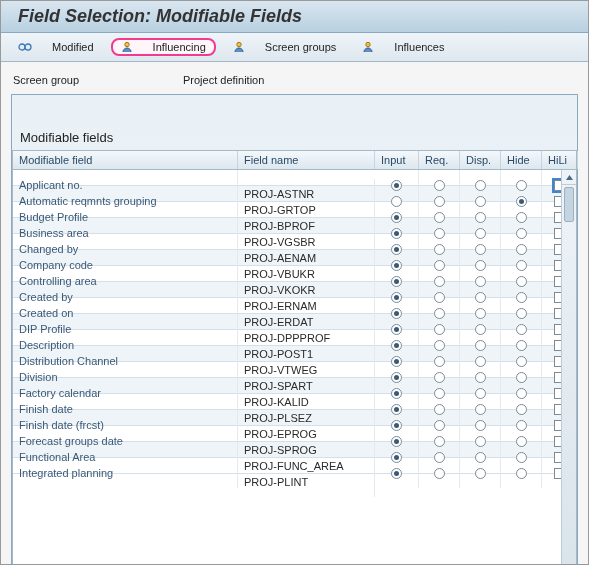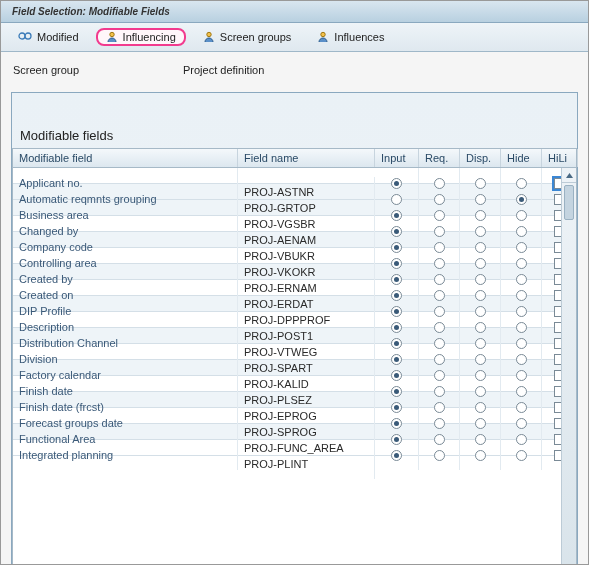--- a/index.html
+++ b/index.html
@@ -1,40 +1,40 @@
 <!DOCTYPE html>
 <html><head>
 <meta charset="utf-8">
 <style>
   * { box-sizing: border-box; }
   html, body { margin: 0; padding: 0; font-family: Arial, sans-serif; font-size: 11px; color: #222; }
   body { width: 589px; height: 565px; background: #f5f5f5; border: 1px solid #999; overflow: hidden; }
   .titlebar {
     background: linear-gradient(#d9e6f0, #b8d0e0);
     border-bottom: 1px solid #8aa8bf;
-    padding: 5px 11px;
-    font-weight: bold; font-style: italic; font-size: 10px; color: #333;
+    padding: 5px 17px;
+    font-weight: bold; font-style: italic; font-size: 18px; color: #333;
   }
   .toolbar {
     background: linear-gradient(#eef4f8,#dfe8ef);
     border-bottom: 1px solid #9fb7c8;
     padding: 5px 8px;
     display: flex; gap: 8px; align-items: center;
   }
   .tbtn {
-    display: inline-flex; align-items: flex-start; gap: 5px;
+    display: inline-flex; align-items: center; gap: 20px;
     padding: 2px 8px; border-radius: 10px; cursor: pointer;
     background: transparent; border: 1px solid transparent;
   }
   .tbtn.selected {
     border: 2px solid #f23a8e; border-radius: 8px; padding: 1px 8px;
     background: #fff6fa;
   }
   .content { padding: 12px 10px 6px 10px; }
-  .kv { display: flex; gap: 60px; margin-bottom: 16px; padding-left: 2px; align-items: center; }
+  .kv { display: flex; gap: 60px; margin-bottom: 8px; padding-left: 2px; align-items: center; }
   .kv .lab { width: 110px; }
   .panel {
     border: 1px solid #8aa8bf; background: linear-gradient(#eaf1f6,#eef4f8);
   }
   .panel-title { padding: 3px 8px 5px 8px; font-size: 13px; margin-top: 32px; }
   .grid {
     border: 1px solid #a6b9c7; background: #fff;
     display: flex; flex-direction: column;
     height: 442px;
   }
@@ -169,20 +169,39 @@
               <div class="cell center">
                 <div class="radio"></div>
               </div>
               <div class="cell center">
                 <div class="radio on"></div>
               </div>
               <div class="cell center">
                 <div class="chk"></div>
               </div>
             </div>
+            <div class="row">
+              <div class="cell txt">Budget Profile</div>
+              <div class="cell val">PROJ-BPROF</div>
+              <div class="cell center">
+                <div class="radio on"></div>
+              </div>
+              <div class="cell center">
+                <div class="radio"></div>
+              </div>
+              <div class="cell center">
+                <div class="radio"></div>
+              </div>
+              <div class="cell center">
+                <div class="radio"></div>
+              </div>
+              <div class="cell center">
+                <div class="chk"></div>
+              </div>
+            </div>
             <div class="row alt">
               <div class="cell txt">Business area</div>
               <div class="cell val">PROJ-VGSBR</div>
               <div class="cell center">
                 <div class="radio on"></div>
               </div>
               <div class="cell center">
                 <div class="radio"></div>
               </div>
               <div class="cell center">

